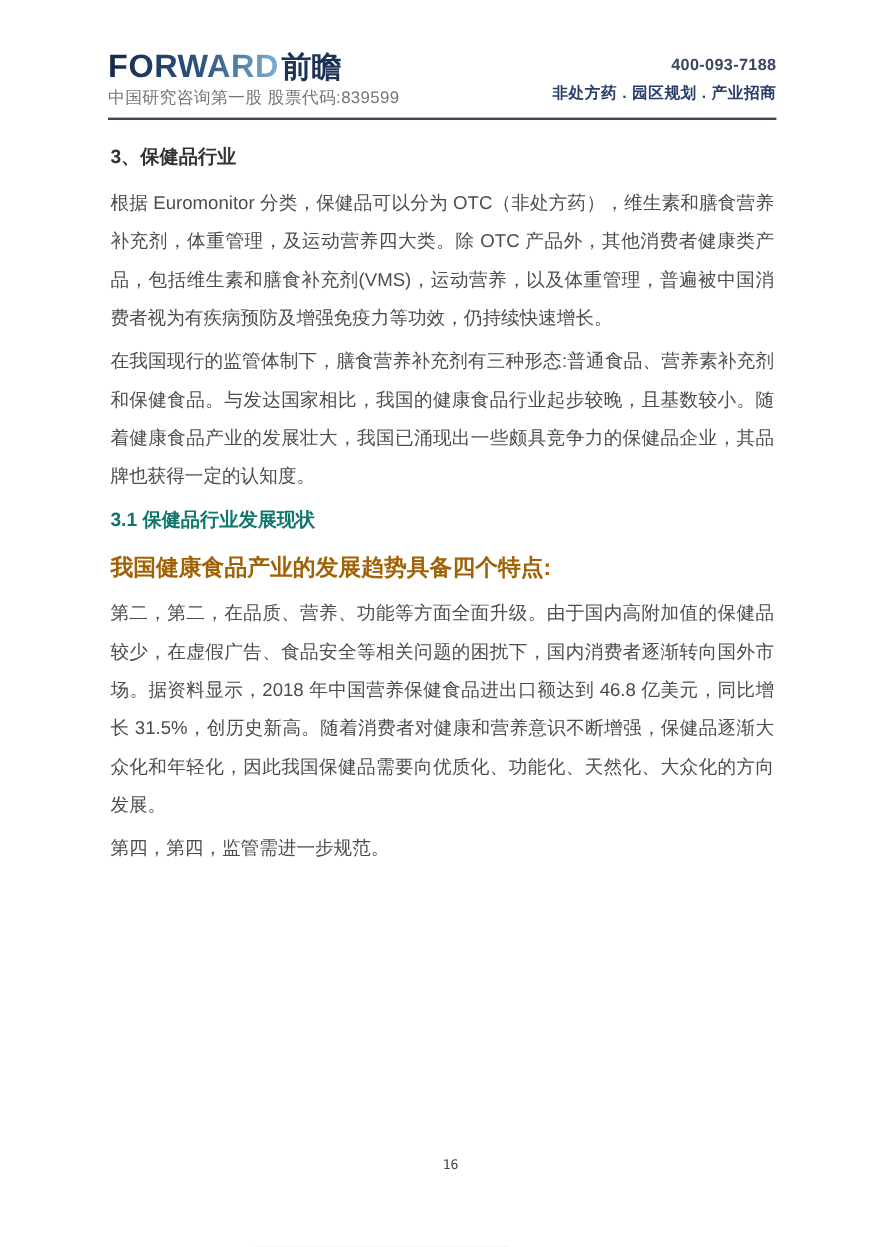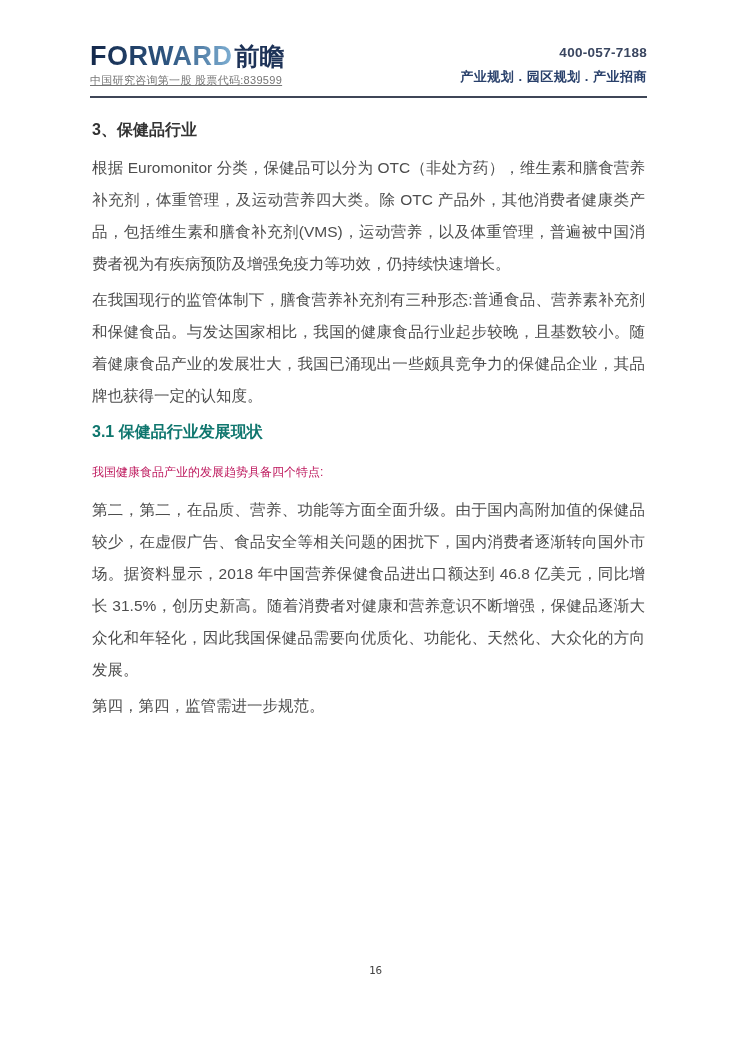--- a/index.html
+++ b/index.html
@@ -15,34 +15,34 @@
   }
   .logo-block{line-height:1;}
   .logo-line{display:flex;align-items:baseline;}
   .logo-en{
     font-size:27px;font-weight:bold;letter-spacing:0.5px;
     background:linear-gradient(90deg,#14284a 0%,#2d5580 55%,#7fb0d4 100%);
     -webkit-background-clip:text;background-clip:text;
     color:transparent;
   }
   .logo-cn{font-size:25px;font-weight:bold;color:#1d3257;margin-left:2px;}
-  .logo-tagline{font-size:11px;color:#757575;margin-top:5px;letter-spacing:0.3px;text-decoration:underline;}
+  .logo-tagline{font-size:14px;color:#757575;margin-top:5px;letter-spacing:0.3px;}
   .header-right{text-align:right;padding-top:3px;}
   .phone{font-size:13.5px;font-weight:bold;color:#3a4660;letter-spacing:0.3px;}
   .services{font-size:13px;font-weight:bold;color:#29406b;margin-top:8px;letter-spacing:0.5px;}
   .header-rule{
     margin:10px 88px 0 90px;height:0;
     border-bottom:2px solid #3f4657;
   }
   
   .content{padding:16px 90px 0 92px;box-sizing:border-box;}
   .block{margin:0 0 4px;line-height:32px;font-size:15.5px;text-align:justify;text-justify:inter-ideograph;}
   .h2{font-size:16px;font-weight:bold;color:#333333;text-align:left;margin:0 0 6px;}
   .h3{font-size:16px;font-weight:bold;color:#0f766e;text-align:left;margin:2px 0 8px;}
-  .h3-blue{font-size:12px;font-weight:normal;color:#be185d;text-align:left;margin:2px 0 6px;}
+  .h3-blue{font-size:19px;font-weight:bold;color:#a16207;text-align:left;margin:2px 0 6px;}
   .p{color:#4d4d4d;}
   
   .page-number{
     position:absolute;left:16px;right:0;bottom:62px;
     text-align:center;font-size:11px;color:#444444;
     font-family:"DejaVu Sans Mono","Liberation Mono",monospace;
   }
 </style>
 </head>
 <body>
@@ -51,22 +51,22 @@
 
   <div class="header">
     <div class="logo-block">
       <div class="logo-line">
         <span class="logo-en">FORWARD</span>
         <span class="logo-cn">前瞻</span>
       </div>
       <div class="logo-tagline">中国研究咨询第一股  股票代码:839599</div>
     </div>
     <div class="header-right">
-      <div class="phone">400-057-7188</div>
-      <div class="services">产业规划 . 园区规划 . 产业招商</div>
+      <div class="phone">400-093-7188</div>
+      <div class="services">非处方药 . 园区规划 . 产业招商</div>
     </div>
   </div>
 
   <div class="header-rule"></div>
 
   <main class="content">
       <h2 class="block h2">3、保健品行业</h2>
       <p class="block p">根据 Euromonitor 分类，保健品可以分为 OTC（非处方药），维生素和膳食营养补充剂，体重管理，及运动营养四大类。除 OTC 产品外，其他消费者健康类产品，包括维生素和膳食补充剂(VMS)，运动营养，以及体重管理，普遍被中国消费者视为有疾病预防及增强免疫力等功效，仍持续快速增长。</p>
       <p class="block p">在我国现行的监管体制下，膳食营养补充剂有三种形态:普通食品、营养素补充剂和保健食品。与发达国家相比，我国的健康食品行业起步较晚，且基数较小。随着健康食品产业的发展壮大，我国已涌现出一些颇具竞争力的保健品企业，其品牌也获得一定的认知度。</p>
       <h3 class="block h3">3.1 保健品行业发展现状</h3>

